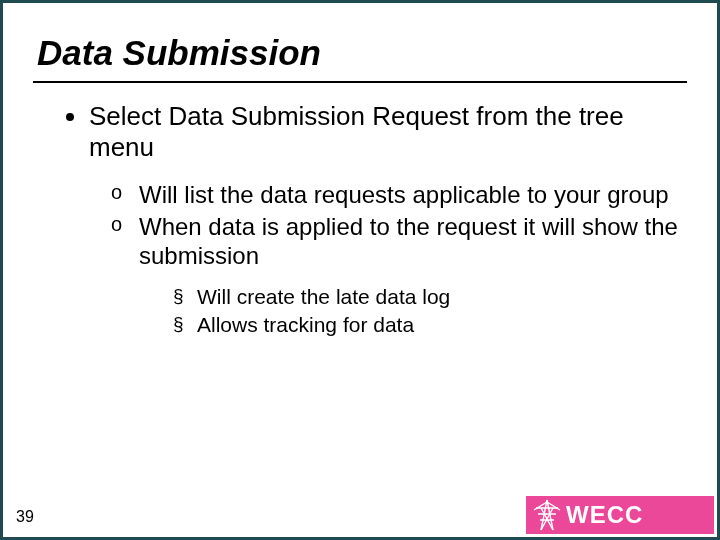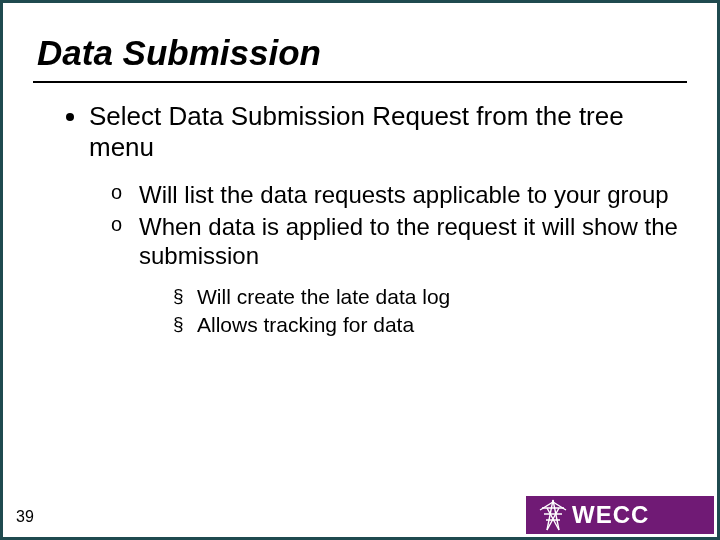--- a/index.html
+++ b/index.html
@@ -83,24 +83,24 @@
     left: 10px;
     bottom: 8px;
     font-size: 16px;
     color: #000;
     text-align: center;
   }
   .logo-badge {
     position: absolute;
     right: 0; bottom: 0;
     width: 188px; height: 38px;
-    background: #701a75;
+    background: #ec4899;
     display: flex;
     align-items: center;
-    padding-left: 12px;
+    padding-left: 6px;
   }
   .logo-text {
     color: #fff;
     font-size: 24px;
     font-weight: 700;
     letter-spacing: 1px;
     margin-left: 4px;
   }
   .tower-icon { flex: 0 0 auto; }
 </style>

